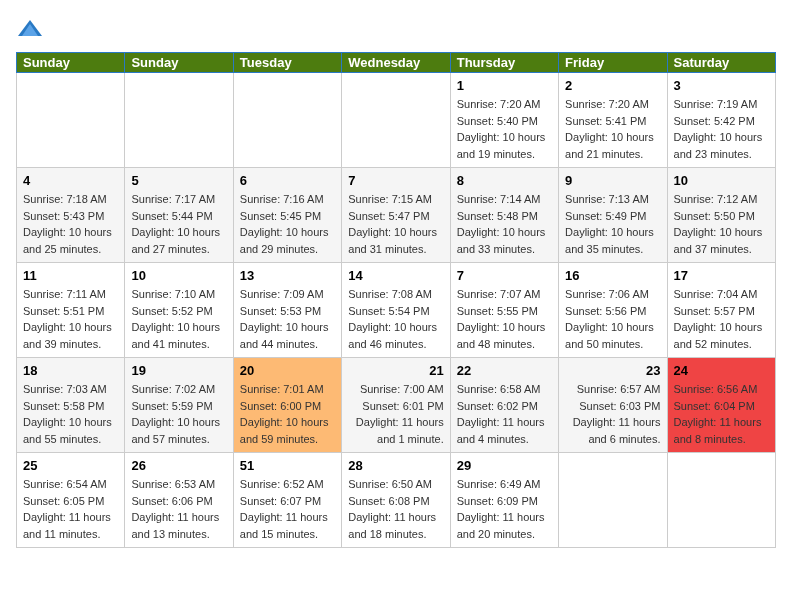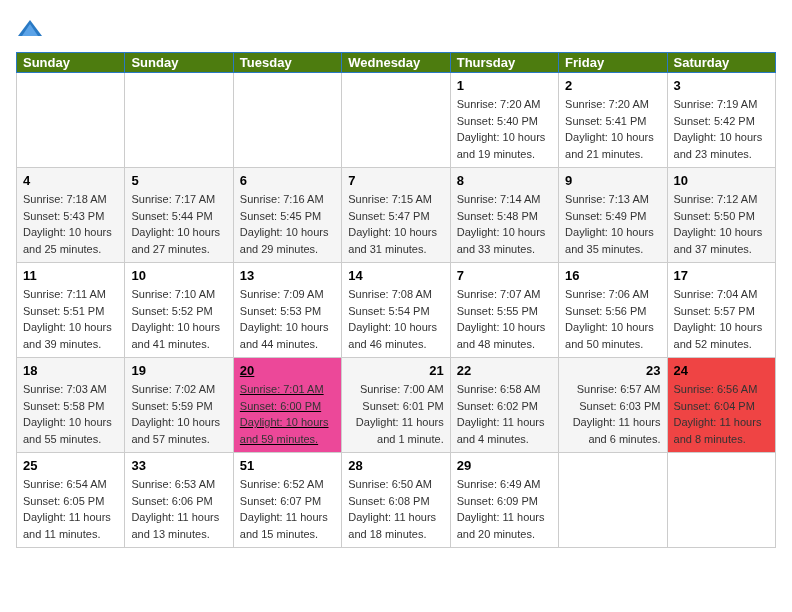--- a/index.html
+++ b/index.html
@@ -196,21 +196,21 @@
       </tr>
       <tr>
         <td style="background: rgb(245, 245, 245);">
           <div class="day-number">18</div>
           <div class="day-info">Sunrise: 7:03 AM<br>Sunset: 5:58 PM<br>Daylight: 10 hours and 55 minutes.</div>
         </td>
         <td style="background: rgb(245, 245, 245); margin-top: 39px;">
           <div class="day-number">19</div>
           <div class="day-info">Sunrise: 7:02 AM<br>Sunset: 5:59 PM<br>Daylight: 10 hours and 57 minutes.</div>
         </td>
-        <td style="background: #ec4899; text-decoration: underline;">
+        <td style="background: #fdba74;">
           <div class="day-number">20</div>
           <div class="day-info">Sunrise: 7:01 AM<br>Sunset: 6:00 PM<br>Daylight: 10 hours and 59 minutes.</div>
         </td>
         <td style="background: rgb(245, 245, 245); text-align: right;">
           <div class="day-number">21</div>
           <div class="day-info">Sunrise: 7:00 AM<br>Sunset: 6:01 PM<br>Daylight: 11 hours and 1 minute.</div>
         </td>
         <td style="background: rgb(245, 245, 245);">
           <div class="day-number">22</div>
           <div class="day-info">Sunrise: 6:58 AM<br>Sunset: 6:02 PM<br>Daylight: 11 hours and 4 minutes.</div>
@@ -223,21 +223,21 @@
           <div class="day-number">24</div>
           <div class="day-info">Sunrise: 6:56 AM<br>Sunset: 6:04 PM<br>Daylight: 11 hours and 8 minutes.</div>
         </td>
       </tr>
       <tr>
         <td>
           <div class="day-number">25</div>
           <div class="day-info">Sunrise: 6:54 AM<br>Sunset: 6:05 PM<br>Daylight: 11 hours and 11 minutes.</div>
         </td>
         <td>
-          <div class="day-number">33</div>
+          <div class="day-number">26</div>
           <div class="day-info">Sunrise: 6:53 AM<br>Sunset: 6:06 PM<br>Daylight: 11 hours and 13 minutes.</div>
         </td>
         <td>
           <div class="day-number">51</div>
           <div class="day-info">Sunrise: 6:52 AM<br>Sunset: 6:07 PM<br>Daylight: 11 hours and 15 minutes.</div>
         </td>
         <td>
           <div class="day-number">28</div>
           <div class="day-info">Sunrise: 6:50 AM<br>Sunset: 6:08 PM<br>Daylight: 11 hours and 18 minutes.</div>
         </td>

